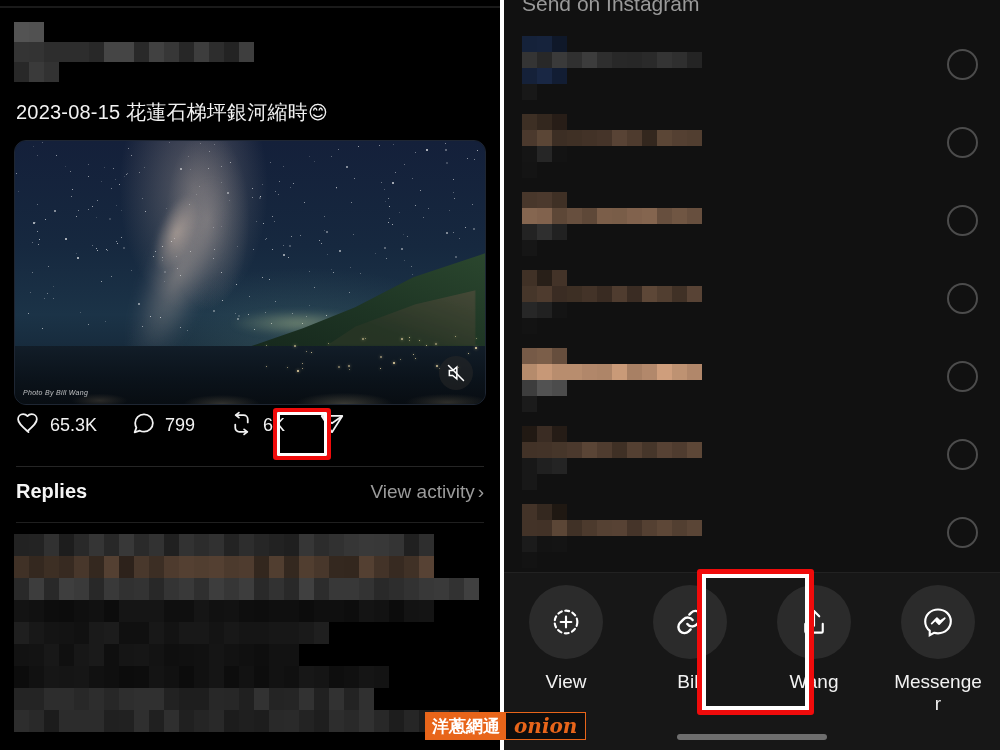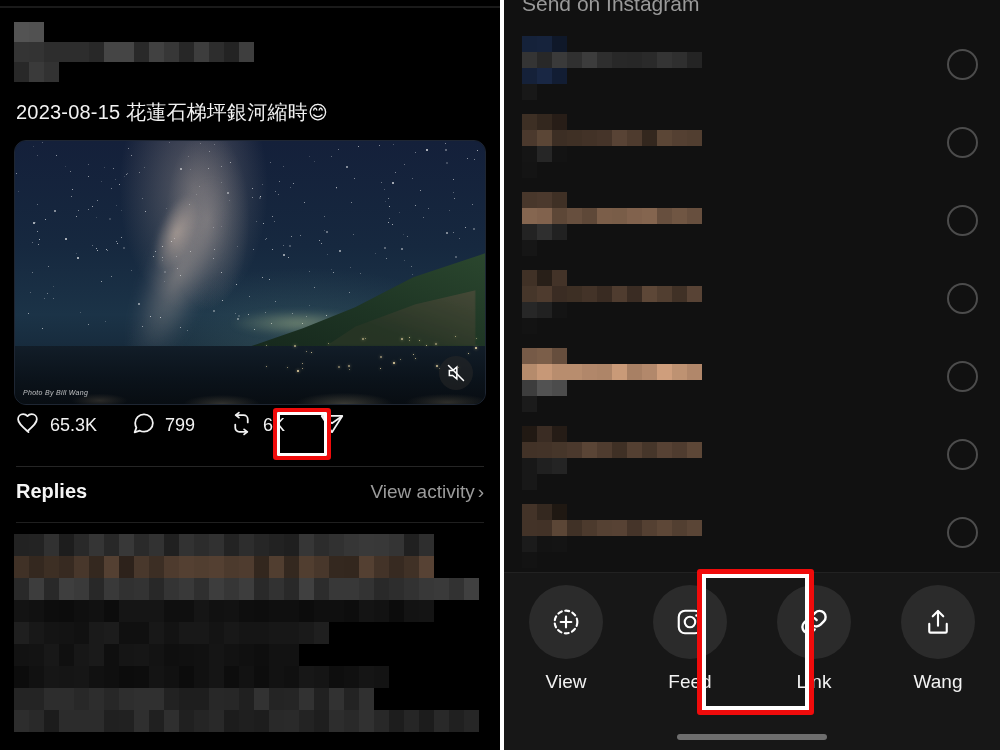--- a/index.html
+++ b/index.html
@@ -1072,47 +1072,50 @@
               <svg width="32" height="32" viewBox="0 0 24 24" fill="none" stroke="#fff" stroke-width="1.6" stroke-linecap="round">
                 <circle cx="12" cy="12" r="8.5" stroke-dasharray="3 2.6"></circle>
                 <line x1="12" y1="8" x2="12" y2="16"></line>
                 <line x1="8" y1="12" x2="16" y2="12"></line>
               </svg>
             </div>
             <div class="share-label">View</div>
           </div>
           <div class="share-item">
             <div class="share-circle">
-              <svg width="30" height="30" viewBox="0 0 24 24" fill="none" stroke="#fff" stroke-width="1.7">
-                <rect x="3" y="3" width="18" height="18" rx="5"></rect>
-                <circle cx="12" cy="12" r="4.2"></circle>
-                <circle cx="17.2" cy="6.8" r="1" fill="#fff" stroke="none"></circle>
-              </svg>
-            </div>
-            <div class="share-label">Feed</div>
-          </div>
-          <div class="share-item">
-            <div class="share-circle">
               <svg width="32" height="32" viewBox="0 0 24 24" fill="none" stroke="#fff" stroke-width="1.8" stroke-linecap="round">
                 <path d="M10 13.5a4.6 4.6 0 0 0 6.9.5l2.6-2.6a4.6 4.6 0 0 0-6.5-6.5l-1.5 1.5"></path>
                 <path d="M14 10.5a4.6 4.6 0 0 0-6.9-.5L4.5 12.6a4.6 4.6 0 0 0 6.5 6.5l1.5-1.5"></path>
               </svg>
             </div>
-            <div class="share-label">Link</div>
+            <div class="share-label">Bill</div>
           </div>
           <div class="share-item">
             <div class="share-circle">
               <svg width="30" height="30" viewBox="0 0 24 24" fill="none" stroke="#fff" stroke-width="1.7" stroke-linecap="round" stroke-linejoin="round">
                 <path d="M12 15V3.5"></path>
                 <polyline points="7.8,7.4 12,3.2 16.2,7.4"></polyline>
                 <path d="M5 13.5v6a1 1 0 0 0 1 1h12a1 1 0 0 0 1-1v-6"></path>
               </svg>
             </div>
             <div class="share-label">Wang</div>
           </div>
+          <div class="share-item">
+            <div class="share-circle">
+              <svg width="32" height="32" viewBox="0 0 24 24" fill="none" stroke="#fff" stroke-width="1.6">
+                <path d="M12 2.6C6.5 2.6 2.4 6.6 2.4 11.6c0 2.8 1.3 5.3 3.4 6.9v3.4l3.2-1.8c.9.25 1.9.4 3 .4 5.5 0 9.6-4 9.6-9 0-5-4.1-8.9-9.6-8.9z"></path>
+                <polyline points="6.9,13.6 11.2,9.1 13.6,11.5 17.1,9.1 12.8,13.6 10.4,11.2" fill="#fff" stroke="#fff" stroke-width="1.3" stroke-linejoin="round"></polyline>
+              </svg>
+            </div>
+            <div class="share-label">Messenger</div>
+          </div>
         </div>
       <div class="hl-link"></div>
       <div class="home-ind"></div>
     </div>
   </div>
 
+  <div class="watermark">
+    <span class="wm-cn">洋蔥網通</span>
+    <span class="wm-en">onion</span>
+  </div>
 
 </div>
 
 </body></html>

